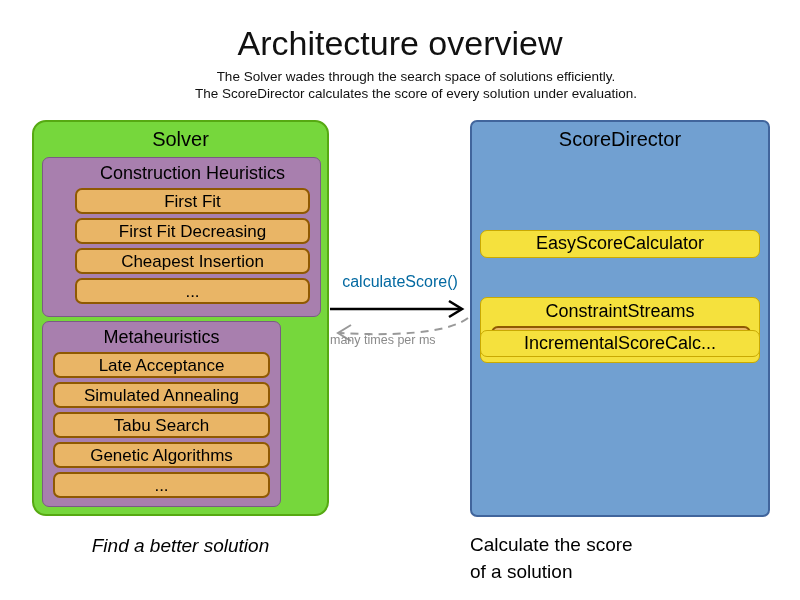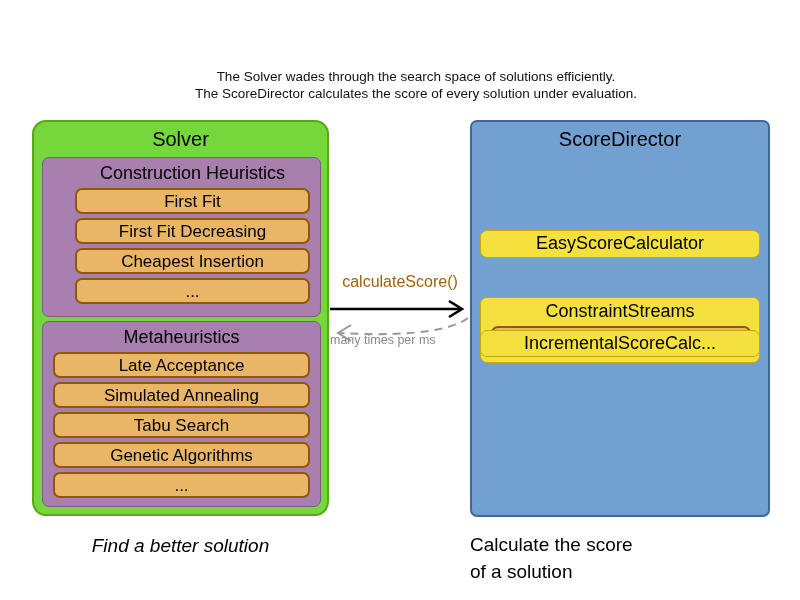--- a/index.html
+++ b/index.html
@@ -29,21 +29,21 @@
   .box-title{
     text-align:center;font-size:20px;line-height:22px;padding-top:6px;
   }
   .group{
     position:absolute;box-sizing:border-box;border-radius:7px;
     background:var(--phase-purple,#a87fae);
     border:1.5px solid var(--phase-purple-border,#7b5a85);
     display:flex;flex-direction:column;
   }
   .group-ch{left:8px;top:35px;width:279px;height:160px;padding-left:22px;}
-  .group-mh{left:8px;top:199px;width:279px;height:186px;}
+  .group-mh{left:8px;top:199px;width:239px;height:186px;}
   .group-title{
     height:30px;line-height:30px;text-align:center;font-size:18px;flex:0 0 auto;
   }
   .item{
     margin:0 10px 4px;height:26px;line-height:23px;flex:0 0 auto;
     box-sizing:border-box;text-align:center;font-size:17px;
     background:var(--item-orange,#e9b566);
     border:2px solid var(--item-orange-border,#8f5902);
     border-radius:7px;
   }
@@ -70,21 +70,21 @@
     background:var(--item-orange,#e9b566);
     border:2px solid var(--item-orange-border,#8f5902);
     border-radius:7px;
   }
   .calc-inc{left:480px;top:330px;width:280px;height:27px;line-height:24px;}
 
   
   .arrows-svg{position:absolute;left:329px;top:270px;width:142px;height:80px;pointer-events:none;}
   .call-label{
     position:absolute;left:330px;top:273px;width:140px;
-    text-align:center;font-size:16px;color:#a16207;
+    text-align:center;font-size:16px;color:#0369a1;
   }
   .freq-label{
     position:absolute;left:330px;top:333px;width:140px;
     text-align:left;font-size:12.5px;color:var(--arrow-gray,#8a8a8a);
   }
 
   
   .caption-left{
     position:absolute;left:32px;top:533px;width:297px;
     text-align:center;font-size:19px;line-height:26px;font-style:italic;
@@ -92,20 +92,21 @@
   .caption-right{
     position:absolute;left:470px;top:531px;width:300px;
     font-size:19px;line-height:27px;
   }
 </style>
 </head>
 <body>
 
 <div class="canvas">
 
+  <div class="page-title">Architecture overview</div>
   <div class="subtitle">
     <div>The Solver wades through the search space of solutions efficiently.</div>
     <div>The ScoreDirector calculates the score of every solution under evaluation.</div>
   </div>
 
   <div class="solver-box">
     <div class="box-title">Solver</div>
 
     <div class="group group-ch">
       <div class="group-title">Construction Heuristics</div>

